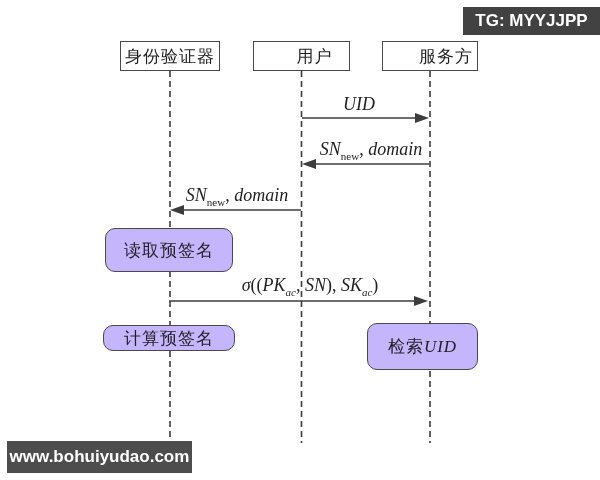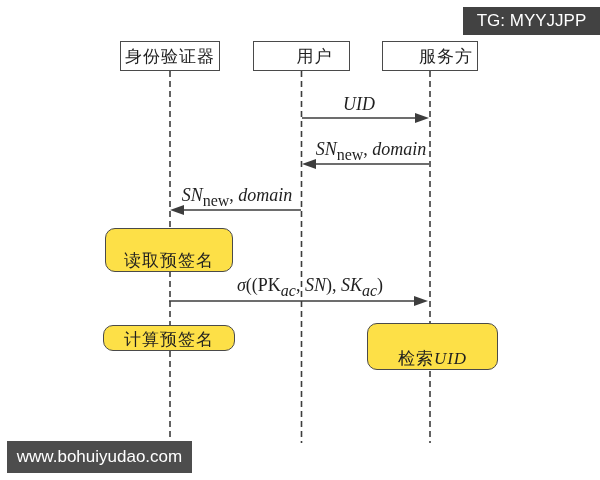--- a/index.html
+++ b/index.html
@@ -14,34 +14,34 @@
   .msg-head { fill:var(--line,#3d3d3d); stroke:none; }
 
   .actor-box {
     position:absolute; box-sizing:border-box; z-index:2;
     border:1.5px solid var(--box_border,#4a4a4a); background:#fff;
     display:flex; align-items:center; justify-content:center;
     font-size:17px; color:var(--text,#1f1f1f); letter-spacing:1px;
   }
   .action-box {
     position:absolute; box-sizing:border-box; z-index:2;
-    border:1.5px solid var(--box_border,#4a4a4a); background:#fde047;
+    border:1.5px solid var(--box_border,#4a4a4a); background:#c4b5fd;
     border-radius:10px;
-    display:flex; flex-direction:column; align-items:center; justify-content:flex-end;
+    display:flex; flex-direction:column; align-items:center; justify-content:center;
     font-size:17px; color:var(--text,#1f1f1f); letter-spacing:1px; line-height:21px;
   }
   .msg-label {
     position:absolute; transform:translateX(-50%); z-index:2;
     font-size:18px; color:var(--text,#1f1f1f); white-space:nowrap;
   }
-  .msg-label sub { font-size:16px; line-height:0; letter-spacing:0; }
+  .msg-label sub { font-size:11px; line-height:0; letter-spacing:0; }
   .badge {
     position:absolute; z-index:3; color:#fff;
     font-family:"Liberation Sans", sans-serif; font-size:17px;
-    display:flex; align-items:center; justify-content:center;
+    display:flex; align-items:center; justify-content:center;font-weight:bold;
   }
   .badge.tg { background:var(--badge_bg,#424242); }
   .badge.site { background:var(--watermark_bg,#4d4d4d); }
 </style>
 </head>
 <body>
 
 <div class="stage">
 
   <svg class="lines" width="600" height="480" viewBox="0 0 600 480">
@@ -63,28 +63,28 @@
     <polygon class="msg-head" points="428,301 414,296 414,306"></polygon>
   </svg>
 
   <div class="actor-box" style="left:120px; top:41px; width:100px; height:30px;">身份验证器</div>
   <div class="actor-box" style="left:253px; top:41px; width:97px; height:30px;padding-left:26px;">用户</div>
   <div class="actor-box" style="left:382px; top:41px; width:96px; height:30px;padding-left:32px;">服务方</div>
 
   <div class="msg-label" style="left:359px; top:94px;"><span style="font-style: italic;">UID</span></div>
   <div class="msg-label" style="left:371px; top:139px;"><span style="font-style: italic;">SN</span><sub>new</sub><span>, </span><span style="font-style: italic;">domain</span></div>
   <div class="msg-label" style="left:237px; top:185px;"><span style="font-style: italic;">SN</span><sub>new</sub><span>, </span><span style="font-style: italic;">domain</span></div>
-  <div class="msg-label" style="left:310px; top:275px;"><span style="font-style: italic;">σ</span><span>((</span><span style=" text-align: right;">PK</span><sub style="font-style: italic;">ac</sub><span>, </span><span style="font-style: italic;">SN</span><span>), </span><span style="font-style: italic;">SK</span><sub style="font-style: italic;">ac</sub><span>)</span></div>
+  <div class="msg-label" style="left:310px; top:275px;"><span style="font-style: italic;">σ</span><span>((</span><span style="font-style: italic; text-align: right;">PK</span><sub style="font-style: italic;">ac</sub><span>, </span><span style="font-style: italic;">SN</span><span>), </span><span style="font-style: italic;">SK</span><sub style="font-style: italic;">ac</sub><span>)</span></div>
 
   <div class="action-box" style="left:105px; top:228px; width:128px; height:44px;">
     <div><span>读取预签名</span></div>
   </div>
   <div class="action-box" style="left:103px; top:325px; width:132px; height:26px;">
     <div><span>计算预签名</span></div>
   </div>
-  <div class="action-box" style="left:367px; top:323px; width:131px; height:47px;">
+  <div class="action-box" style="left:367px; top:323px; width:111px; height:47px;">
     <div><span>检索</span><span style="font-style: italic;">UID</span></div>
   </div>
 
   <div class="badge tg" style="left:463px; top:7px; width:137px; height:28px;">TG: MYYJJPP</div>
   <div class="badge site" style="left:7px; top:441px; width:185px; height:32px;">www.bohuiyudao.com</div>
 
 </div>
 
 </body></html>

